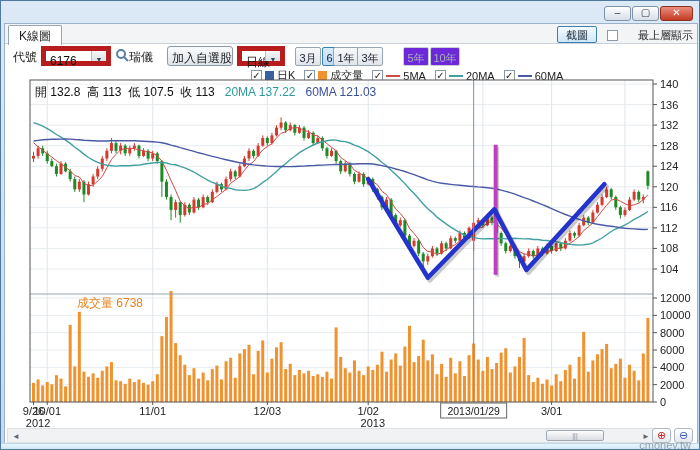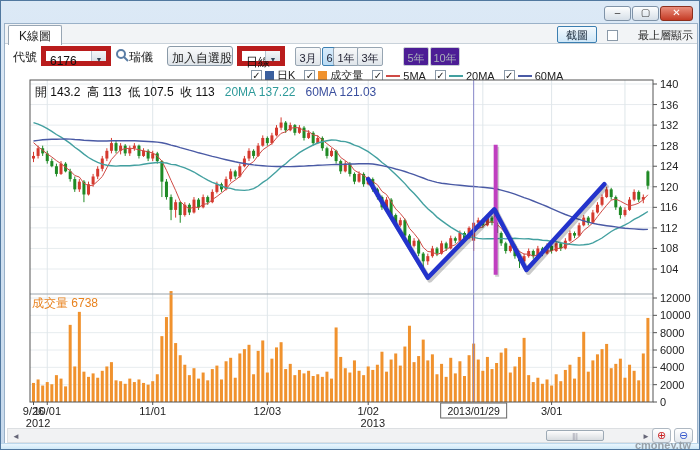--- a/index.html
+++ b/index.html
@@ -34,42 +34,42 @@
   .tb-label { position:absolute; top:4px; font-size:12px; color:#222; }
   .combo { position:absolute; top:1px; height:20px; border:5px solid #b91c1c; background:#fff; font-size:12px; color:#111; }
   .combo .val { position:absolute; left:4px; top:3px; }
   .combo .arr { position:absolute; right:0; top:0; width:15px; height:100%; background:linear-gradient(#f4f6f8,#dbe2e9);
                 border-left:1px solid #b5c2cf; font-size:7px; color:#345; text-align:center; line-height:18px; }
   .btn { position:absolute; top:1px; height:20px; border:1px solid #8a9aa8; border-radius:3px;
          background:linear-gradient(#fafbfc,#dfe4e9); font-size:12px; color:#222; text-align:right; padding-top:3px; }
   .rng { position:absolute; top:2px; width:26px; height:19px; border:1px solid #97a5b2; border-radius:2px;
          background:linear-gradient(#f8f9fa,#e0e5ea); font-size:11px; text-align:center; padding-top:3px; color:#223; }
   .rng.active { background:linear-gradient(#d9ecfb,#b9dbf4); border-color:#3c7fb1; }
-  .rng.disabled { color:#a8b0b8; border-color:#c8ced4; background:#4c1d95; }
+  .rng.disabled { color:#a8b0b8; border-color:#c8ced4; background:#6d28d9; }
   
   .legend { position:absolute; left:246px; top:44px; display:flex; align-items:center; gap:9px; font-size:11px; color:#222; }
   .leg-item { display:flex; align-items:center; gap:3px; }
   .sw-sq { width:9px; height:9px; }
   .sw-ln { width:14px; height:2px; }
   
   .info { position:absolute; left:30px; top:60px; font-size:12px; color:#111; z-index:5; }
   .info b { font-weight:normal; }
   .vol-title { position:absolute; left:27px; top:271px; font-size:12px; z-index:5; }
   
   .scrollrow { position:absolute; left:0; top:403px; width:100%; height:17px; background:#fff; }
   .sb-track { position:absolute; left:2px; top:1px; width:648px; height:15px; background:#f1f2f3; border:1px solid #dcdfe2; }
   .sb-arrow { position:absolute; top:3px; font-size:8px; color:#667; }
   .sb-thumb { position:absolute; left:538px; top:1px; width:58px; height:11px; background:linear-gradient(#fdfdfd,#d9dde1);
               border:1px solid #9daab5; border-radius:2px; text-align:center; font-size:7px; color:#889; line-height:10px; }
   .zoombtn { position:absolute; top:1px; width:19px; height:15px; border:1px solid #aeb8c2; border-radius:3px;
              background:linear-gradient(#ffffff,#e4e9ee); font-size:11px; line-height:13px; text-align:center; }
-  .watermark { position:absolute; right:6px; top:415px; font-size:11px; color:#97a0a8; z-index:9;font-weight:bold; }
+  .watermark { position:absolute; right:6px; top:415px; font-size:11px; color:#97a0a8; z-index:9; }
   .statusbar { position:absolute; left:0; bottom:0; width:100%; height:6px; background:linear-gradient(#eaf6fd,#cfe9f8); border-top:1px solid #bcd8ec; }
   #chart-svg { position:absolute; left:0; top:48px; width:694px; height:356px; pointer-events:none; }
-  .teal { color:#2e9a9a; } .navy { color:#3a4f9e; } .orange { color:#e8821e; }
+  .teal { color:#2e9a9a; } .navy { color:#3a4f9e; } .orange { color:#e8821e;padding-left:45px; }
 </style>
 </head>
 <body>
 
 <div class="window">
   <div class="winbtns">
     <div class="winbtn">–</div>
     <div class="winbtn">▢</div>
     <div class="winbtn close">✕</div>
   </div>
@@ -130,21 +130,21 @@
         <span>20MA</span>
         </div>
       <div class="leg-item">
           <div class="cb">✓</div>
         <div class="sw-ln" style="background:#4a5aa5;"></div>
         <span>60MA</span>
         </div>
     </div>
 
     <div class="info">
-      <b>開</b> <span>143.2</span>&nbsp;
+      <b>開</b> <span>132.8</span>&nbsp;
       <b>高</b> <span>113</span>&nbsp;
       <b>低</b> <span>107.5</span>&nbsp;
       <b>收</b> <span>113</span>&nbsp;&nbsp;
       <span class="teal"><span>20MA</span> <span>137.22</span></span>&nbsp;&nbsp;
       <span class="navy"><span>60MA</span> <span>121.03</span></span>
     </div>
 
     <div class="vol-title orange">
       <span>成交量</span> <span>6738</span>
     </div>

